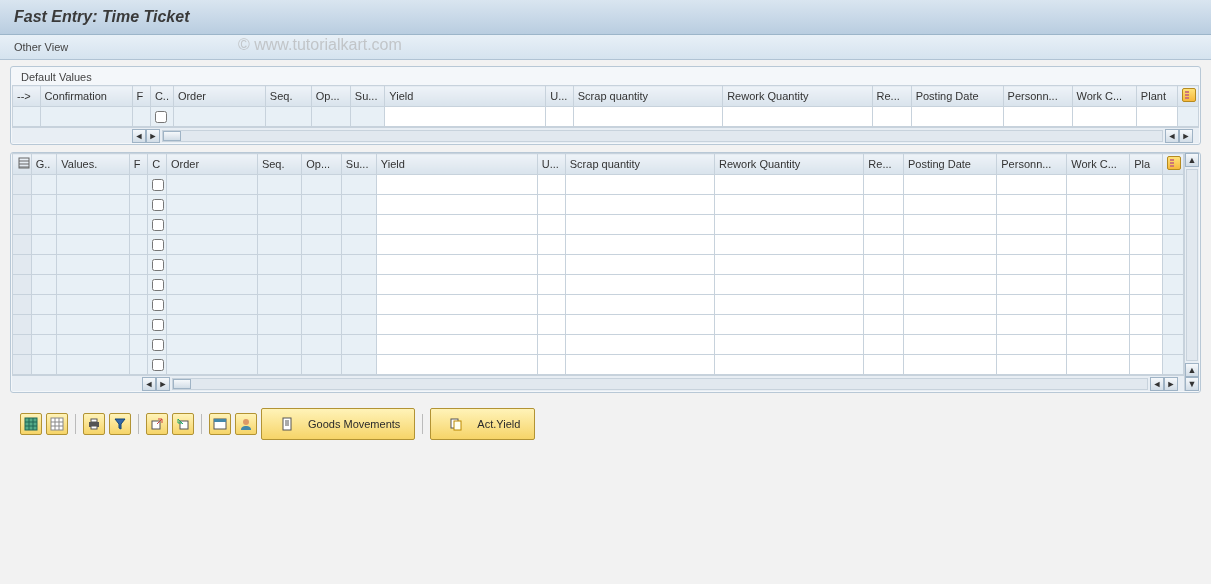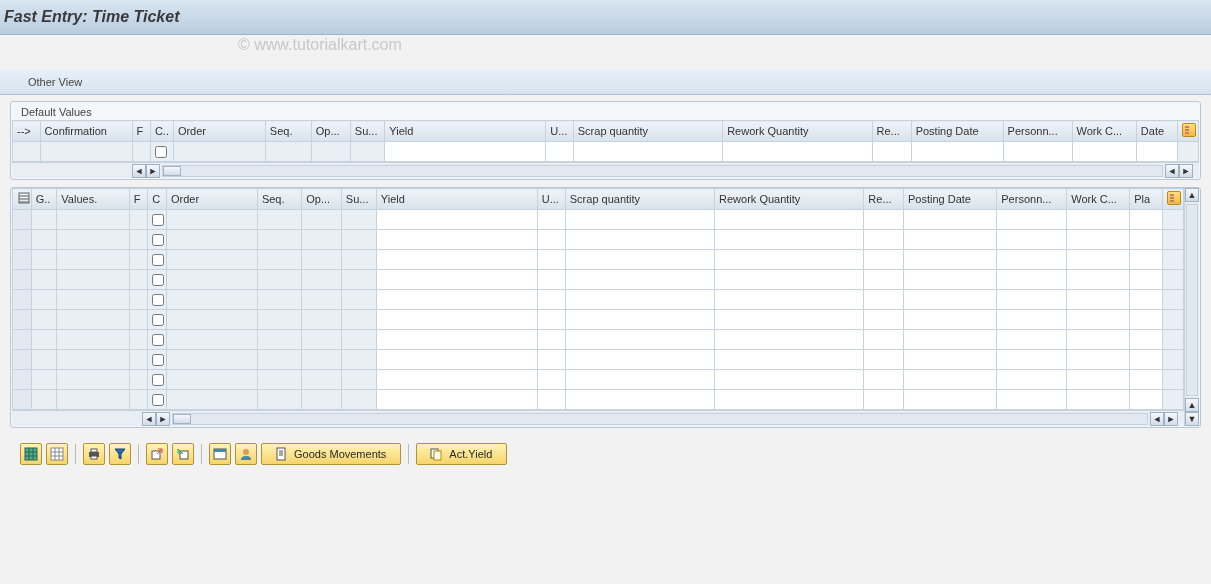--- a/index.html
+++ b/index.html
@@ -9,34 +9,33 @@
   background: #f2f2f2;
   color: #333;
   width: 1211px;
   height: 584px;
   overflow: hidden;
 }
 
 .title-bar {
   background: linear-gradient(to bottom, #d9e5f0 0%, #b9cde0 100%);
   border-bottom: 1px solid #9cb5c9;
-  padding: 8px 4px;
+  padding: 8px 14px;
 }
 .title-bar .title {
   font-size: 16px;
   font-style: italic;
   font-weight: bold;
   color: #3a3a3a;
 }
 
 .sub-toolbar {
   background: linear-gradient(to bottom, #e8f0f7 0%, #d5e3ef 100%);
   border-bottom: 1px solid #b0c3d4;
-  padding: 6px 28px;
-  margin-top: 35px;
+  padding: 6px 14px;
 }
 .sub-toolbar span { color: #444; }
 
 .content { padding: 6px 10px; }
 
 .group-box {
   border: 1px solid #b8c8d6;
   border-radius: 3px;
   margin-bottom: 7px;
   background: #f4f7fa;
@@ -163,28 +162,28 @@
   background: linear-gradient(to bottom,#fff3b8,#f6d468);
   border: 1px solid #b29334;
   border-radius: 2px;
   display: inline-flex;
   align-items: center; justify-content: center;
   cursor: pointer;
   font-size: 12px;
   color: #2a2a2a;
 }
 .text-btn {
-  height: 22px;
-  padding: 0 14px 0 12px;
+  height: 32px;
+  padding: 0 14px 0 18px;
   background: linear-gradient(to bottom,#fff3b8,#f6d468);
   border: 1px solid #b29334;
   border-radius: 2px;
   display: inline-flex;
   align-items: center;
-  gap: 6px;
+  gap: 14px;
   cursor: pointer;
   font-size: 11px;
   color: #2a2a2a;
 }
 .sep {
   width: 1px; height: 20px;
   background: #bbb;
   margin: 0 3px;
 }
 .mini-svg { width: 14px; height: 14px; }
@@ -247,21 +246,21 @@
             <th>Op...</th>
             <th>Su...</th>
             <th>Yield</th>
             <th>U...</th>
             <th>Scrap quantity</th>
             <th>Rework Quantity</th>
             <th>Re...</th>
             <th>Posting Date</th>
             <th>Personn...</th>
             <th>Work C...</th>
-            <th>Date</th>
+            <th>Plant</th>
             <th><span class="help-icon"></span></th>
           </tr>
         </thead>
         <tbody>
           <tr>
             <td class="shaded"></td>
             <td class="shaded"></td>
             <td class="shaded"></td>
             <td class="shaded"><input type="checkbox" style=""></td>
             <td class="shaded"></td>

